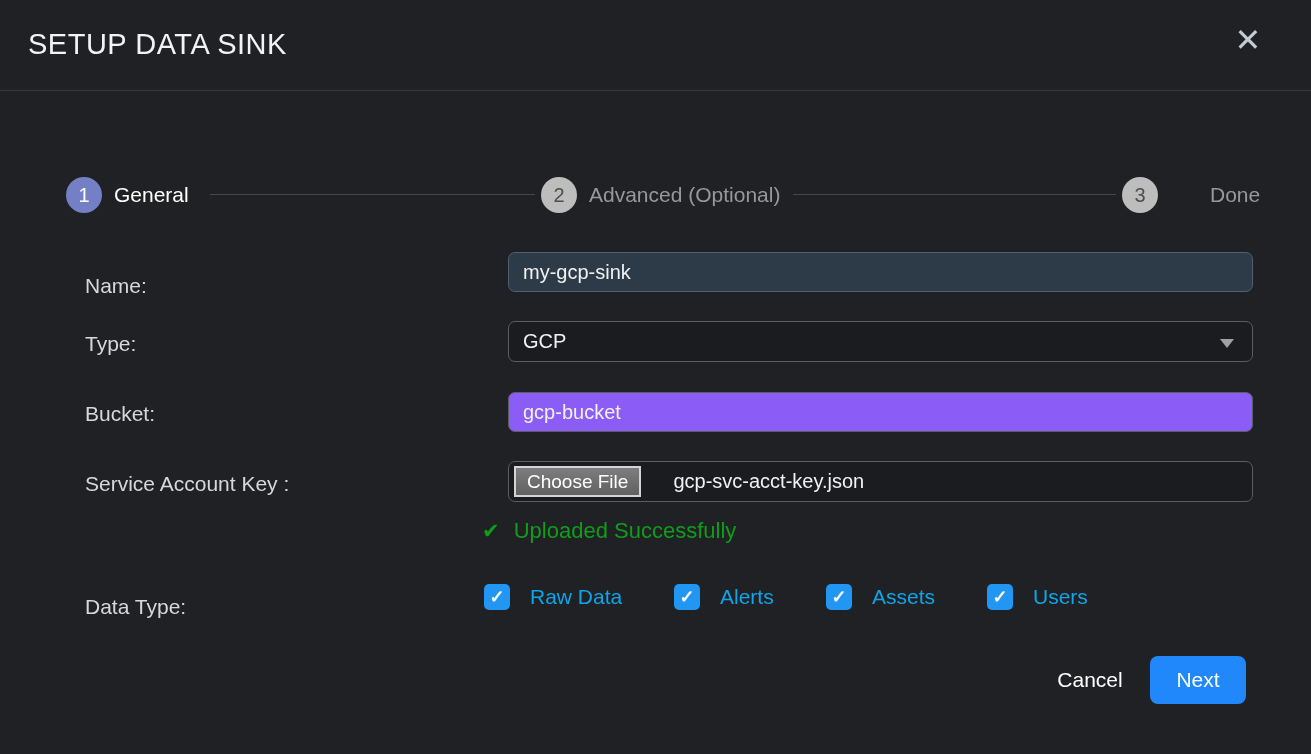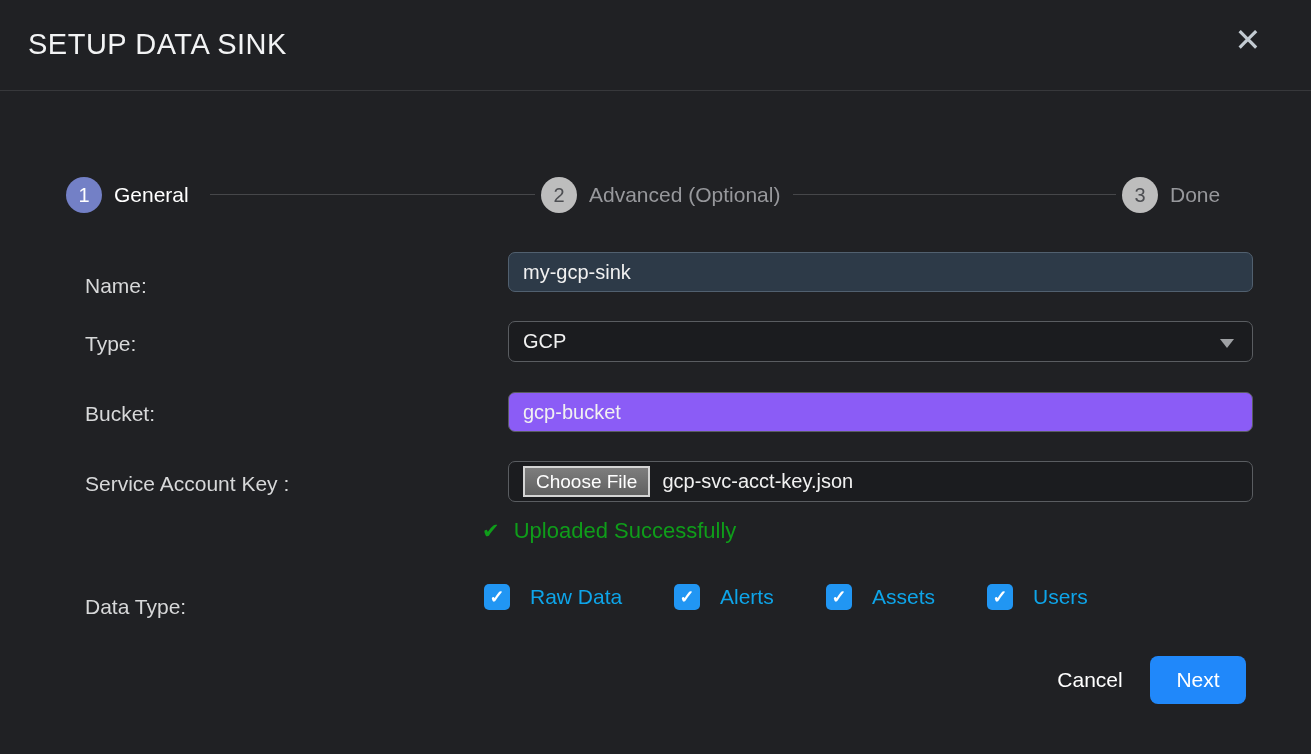--- a/index.html
+++ b/index.html
@@ -58,21 +58,21 @@
     height:41px; line-height:39px; padding-left:14px;
     background:#1b1c1f; border:1px solid #5a5d61; cursor:pointer;
   }
   .select-caret {
     position:absolute; right:18px; top:17px; width:0; height:0;
     border-left:7px solid transparent; border-right:7px solid transparent;
     border-top:9px solid #9fa1a4;
   }
   .file-box {
     height:41px; background:#1b1c1f; border:1px solid #5a5d61;
-    display:flex; align-items:center; padding-left:14px;
+    display:flex; align-items:center; padding-left:5px;gap:20px;
   }
   .choose-file-btn {
     height:31px; padding:0 11px; margin-right:12px;
     background:linear-gradient(#7d7d7d,#616161);
     border:2px solid #d4d4d4; color:#ffffff; font-size:19px;
     font-family:"Liberation Sans", sans-serif; cursor:pointer;
     line-height:27px;
   }
   .upload-status {
     position:absolute; left:482px; top:518px;
@@ -114,21 +114,21 @@
 <div class="step-line" style="left:210px; width:325px;"></div>
 <div class="step-line" style="left:793px; width:323px;"></div>
 
 <div class="step-circle active" style="left:66px;">1</div>
 <div class="step-label active" style="left:114px;">General</div>
 
 <div class="step-circle inactive" style="left:541px;">2</div>
 <div class="step-label inactive" style="left:589px;">Advanced (Optional)</div>
 
 <div class="step-circle inactive" style="left:1122px;">3</div>
-<div class="step-label inactive" style="left:1170px;">Done</div>
+<div class="step-label inactive" style="left:1210px;">Done</div>
 
 <div class="field-label" style="top:274px;text-align:center;">Name:</div>
 <div class="field-label" style="top:332px;">Type:</div>
 <div class="field-label" style="top:402px;">Bucket:</div>
 <div class="field-label" style="top:472px;">Service Account Key :</div>
 <div class="field-label" style="top:595px;">Data Type:</div>
 
 <div class="field-box text-input focused" style="top:252px;">my-gcp-sink</div>
 
 <div class="field-box select-box" style="top:321px;">

